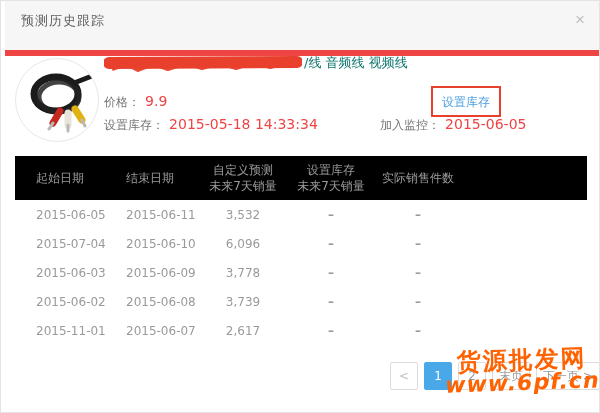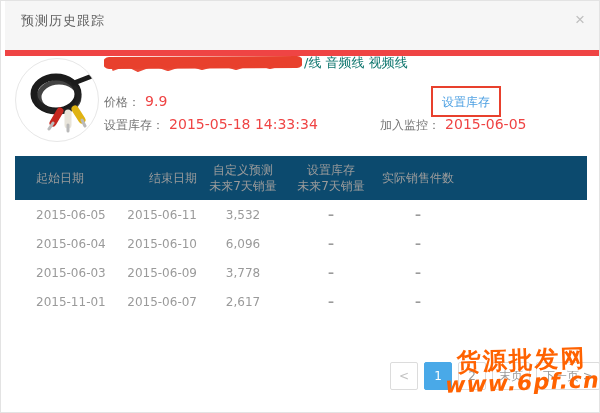--- a/index.html
+++ b/index.html
@@ -50,27 +50,27 @@
     position: absolute; left: 430px; top: 85px;
     border: 2px solid #e8402d; padding: 3px 9px 4px 9px; background: transparent;
   }
   .set-stock-link { font-size: 12px; color: #4b9fe2; text-decoration: none; cursor: pointer; }
 
   
   table.forecast {
     position: absolute; left: 14px; top: 155px; width: 572px;
     border-collapse: collapse; table-layout: fixed;
   }
-  table.forecast thead tr { background: #0c4a6e; height: 44px; }
+  table.forecast thead tr { background: #000000; height: 44px; }
   table.forecast th { font-weight: normal; font-size: 12px; color: #9b9b9b; }
   table.forecast th span { display: block; line-height: 16px; }
   table.forecast tbody tr { height: 29px; }
   table.forecast td { font-size: 12px; color: #9a9a9a; }
   .c1 { text-align: left; padding-left: 21px; }
-  .c2 { text-align: right; padding-left: 15px; }
+  .c2 { text-align: left; padding-left: 15px; }
   .c3, .c4, .c5 { text-align: center; }
   td.dash { font-weight: bold; color: #8f8f8f; }
 
   
   .pagination {
     position: absolute; left: 389px; top: 361px;
     display: flex; gap: 6px; white-space: nowrap;
   }
   .pg {
     min-width: 28px; height: 28px; line-height: 26px; padding: 0 6px;
@@ -177,31 +177,39 @@
     <tbody>
       <tr>
         <td class="c1">2015-06-05</td>
         <td class="c2">2015-06-11</td>
         <td class="c3">3,532</td>
         <td class="c4 dash">–</td>
         <td class="c5 dash">–</td>
         <td></td>
       </tr>
       <tr>
-        <td class="c1">2015-06-04</td>
+        <td class="c1">2015-07-04</td>
         <td class="c2">2015-06-10</td>
         <td class="c3">6,096</td>
         <td class="c4 dash">–</td>
         <td class="c5 dash">–</td>
         <td></td>
       </tr>
       <tr>
         <td class="c1">2015-06-03</td>
         <td class="c2">2015-06-09</td>
         <td class="c3">3,778</td>
+        <td class="c4 dash">–</td>
+        <td class="c5 dash">–</td>
+        <td></td>
+      </tr>
+      <tr>
+        <td class="c1">2015-06-02</td>
+        <td class="c2">2015-06-08</td>
+        <td class="c3">3,739</td>
         <td class="c4 dash">–</td>
         <td class="c5 dash">–</td>
         <td></td>
       </tr>
       <tr>
         <td class="c1">2015-11-01</td>
         <td class="c2">2015-06-07</td>
         <td class="c3">2,617</td>
         <td class="c4 dash">–</td>
         <td class="c5 dash">–</td>

